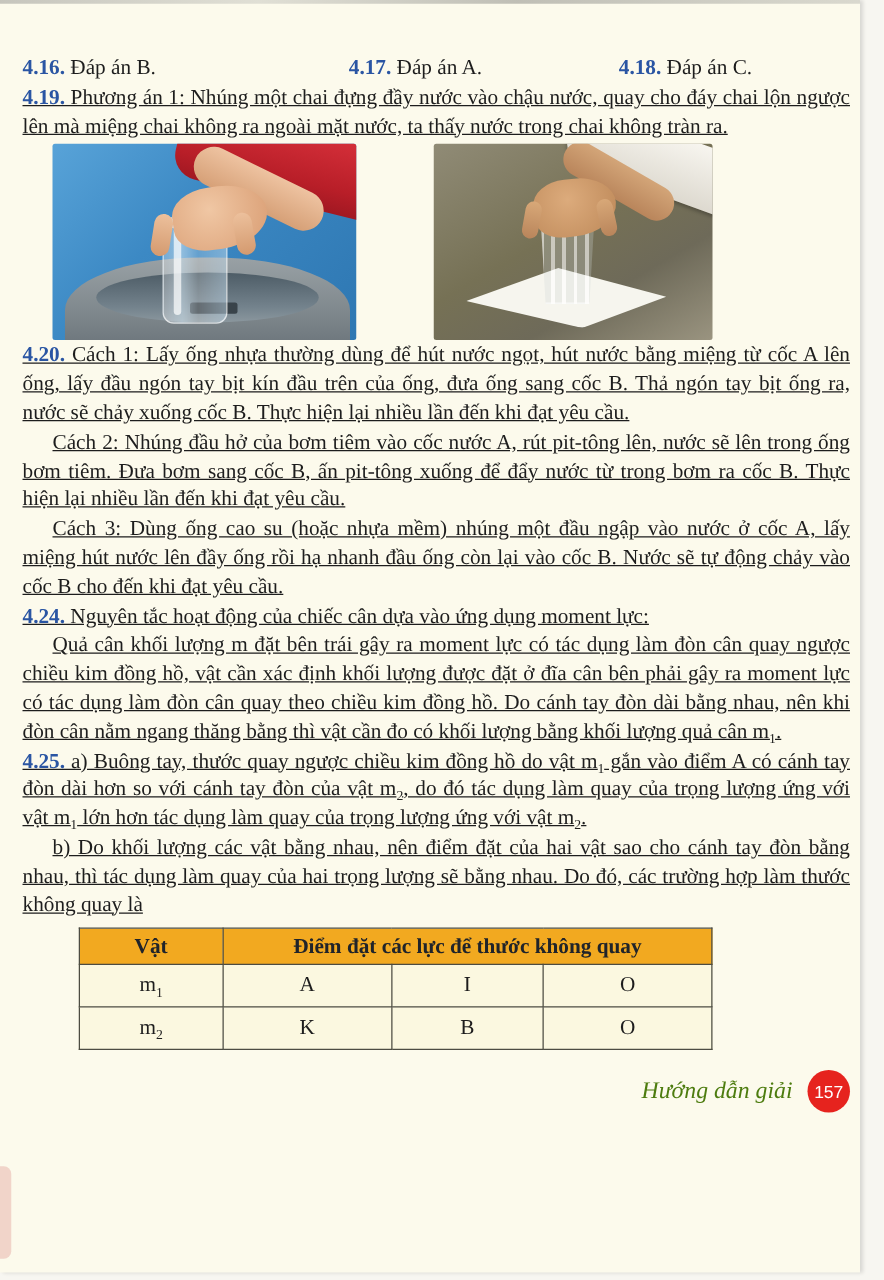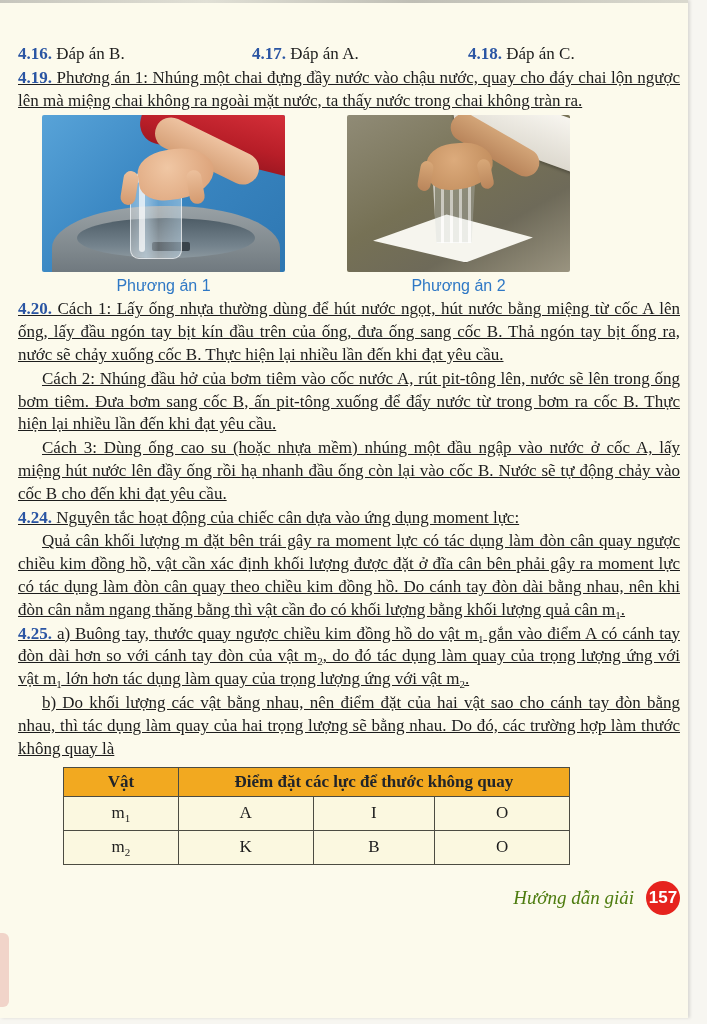--- a/index.html
+++ b/index.html
@@ -35,21 +35,21 @@
     font-size:17px;
     line-height:22.8px;
     border-radius:22px;
   }
   .para{text-align:justify;margin:1px 0;text-decoration:underline;}
   .indent{text-indent:24px;}
   .num{font-weight:bold;color:var(--number-blue);}
   sub{font-size:11px;line-height:0;}
   .answers-row{display:flex;margin:1px 0;}
   .answers-row .ans:nth-child(1){width:234px;}
-  .answers-row .ans:nth-child(2){width:216px;}
+  .answers-row .ans:nth-child(2){width:216px;margin-left:27px;}
   .answers-row .ans:nth-child(3){flex:1;}
 
   
   .figures{position:relative;height:157px;margin-top:3px;}
   .fig{position:absolute;top:0;overflow:hidden;border-radius:2px;}
   .fig1{left:24px;width:243px;height:157px;
     background:linear-gradient(135deg,#58a3d8 0%,#3c89c4 40%,#2e77b2 100%);}
   .fig2{left:329px;width:223px;height:157px;
     background:linear-gradient(150deg,#908b76 0%,#767155 45%,#6e6a59 70%,#9a9480 100%);}
 
@@ -121,21 +121,21 @@
   .result-table .c2{width:135px;}
   .result-table .c3{width:122px;}
   .result-table .c4{width:135px;}
 
   
   .footer{display:flex;justify-content:flex-end;align-items:center;
     gap:12px;margin-top:10px;}
   .footer-label{font-style:italic;font-size:19px;color:#4d7c0f;}
   .page-badge{width:34px;height:34px;border-radius:50%;background:var(--badge-red);
     color:#fff;font-family:"Liberation Sans","DejaVu Sans",sans-serif;
-    font-weight:bold;font-size:17px;display:flex;align-items:center;justify-content:center;}
+    font-weight:normal;font-size:14px;display:flex;align-items:center;justify-content:center;}
 </style>
 </head>
 <body>
 
 <div class="page">
   <div class="scan-top-edge"></div>
   <div class="scan-smudge"></div>
 
   <div class="content">
 
@@ -165,24 +165,20 @@
       <div class="fig fig2">
         <div class="f2-card"></div>
         <div class="f2-glass"></div>
         <div class="f2-sleeve"></div>
         <div class="f2-forearm"></div>
         <div class="f2-hand"></div>
         <div class="f2-finger l"></div>
         <div class="f2-finger r"></div>
       </div>
     </div>
-    <div class="captions">
-      <div class="cap1">Phương án 1</div>
-      <div class="cap2">Phương án 2</div>
-    </div>
 
     <p class="para"><span class="num">4.20.</span><span> Cách 1: Lấy ống nhựa thường dùng để hút nước ngọt, hút nước bằng miệng từ cốc A lên ống, lấy đầu ngón tay bịt kín đầu trên của ống, đưa ống sang cốc B. Thả ngón tay bịt ống ra, nước sẽ chảy xuống cốc B. Thực hiện lại nhiều lần đến khi đạt yêu cầu.</span></p>
     <p class="para indent"><span>Cách 2: Nhúng đầu hở của bơm tiêm vào cốc nước A, rút pit-tông lên, nước sẽ lên trong ống bơm tiêm. Đưa bơm sang cốc B, ấn pit-tông xuống để đẩy nước từ trong bơm ra cốc B. Thực hiện lại nhiều lần đến khi đạt yêu cầu.</span></p>
     <p class="para indent"><span>Cách 3: Dùng ống cao su (hoặc nhựa mềm) nhúng một đầu ngập vào nước ở cốc A, lấy miệng hút nước lên đầy ống rồi hạ nhanh đầu ống còn lại vào cốc B. Nước sẽ tự động chảy vào cốc B cho đến khi đạt yêu cầu.</span></p>
 
 
     <p class="para"><span class="num">4.24.</span><span> Nguyên tắc hoạt động của chiếc cân dựa vào ứng dụng moment lực:</span></p>
     <p class="para indent"><span>Quả cân khối lượng m đặt bên trái gây ra moment lực có tác dụng làm đòn cân quay ngược chiều kim đồng hồ, vật cần xác định khối lượng được đặt ở đĩa cân bên phải gây ra moment lực có tác dụng làm đòn cân quay theo chiều kim đồng hồ. Do cánh tay đòn dài bằng nhau, nên khi đòn cân nằm ngang thăng bằng thì vật cần đo có khối lượng bằng khối lượng quả cân m</span><sub>1</sub><span>.</span></p>
 
     <p class="para"><span class="num">4.25.</span><span> a) Buông tay, thước quay ngược chiều kim đồng hồ do vật m</span><sub>1</sub><span> gắn vào điểm A có cánh tay đòn dài hơn so với cánh tay đòn của vật m</span><sub>2</sub><span>, do đó tác dụng làm quay của trọng lượng ứng với vật m</span><sub>1</sub><span> lớn hơn tác dụng làm quay của trọng lượng ứng với vật m</span><sub>2</sub><span>.</span></p>

